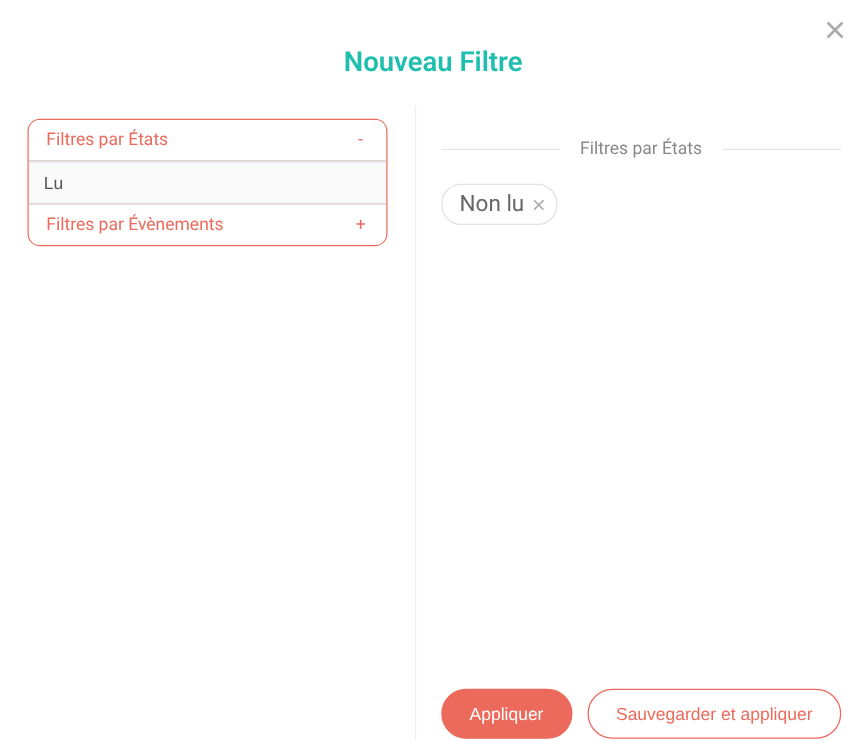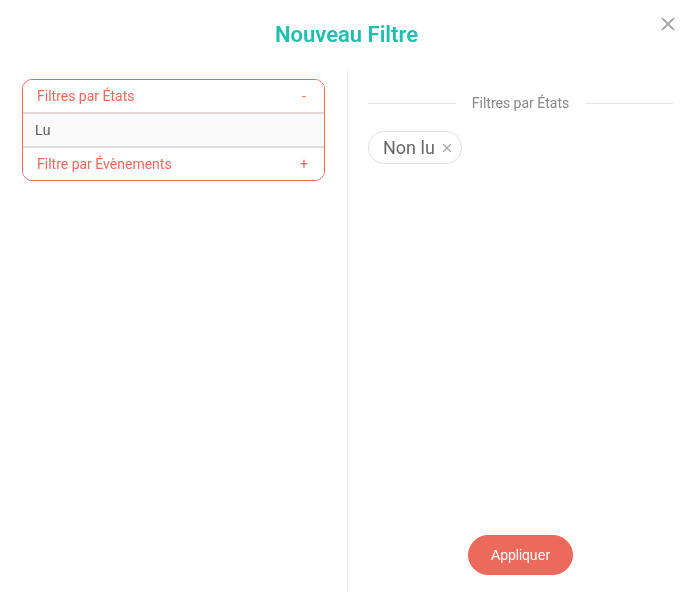--- a/index.html
+++ b/index.html
@@ -20,21 +20,21 @@
       top: 10px;
       right: 14px;
       font-size: 20px;
       color: #aaa;
       cursor: pointer;
       line-height: 1;
       padding: 4px;
     }
     .title {
       text-align: center;
-      padding-top: 22px;
+      padding-top: 38px;
       padding-bottom: 22px;
       font-size: 22px;
       font-weight: 600;
       color: #1fbfaf;
     }
     .main {
       display: flex;
       height: calc(100% - 70px);
     }
     .left-pane {
@@ -169,21 +169,21 @@
   <div class="left-pane">
     <div class="accordion">
       <div class="accordion-header">
         <span>Filtres par États</span>
         <span class="accordion-toggle">-</span>
       </div>
       <div class="accordion-body">
         <input type="text" value="Lu" style="">
       </div>
       <div class="accordion-header sep">
-        <span>Filtre par Évènements</span>
+        <span>Filtres par Évènements</span>
         <span class="accordion-toggle">+</span>
       </div>
     </div>
   </div>
 
   <div class="right-pane">
     <div class="section-title-row">
       <div class="line"></div>
       <div class="label">Filtres par États</div>
       <div class="line"></div>
@@ -195,15 +195,16 @@
           <svg width="8" height="8" viewBox="0 0 8 8">
               <line x1="0" y1="0" x2="8" y2="8" stroke="#aaa" stroke-width="1.3"></line>
               <line x1="8" y1="0" x2="0" y2="8" stroke="#aaa" stroke-width="1.3"></line>
             </svg>
         </span>
       </div>
     </div>
 
     <div class="footer">
       <button class="btn btn-primary">Appliquer</button>
+      <button class="btn btn-outline">Sauvegarder et appliquer</button>
     </div>
   </div>
 </div>
 
 </body></html>

